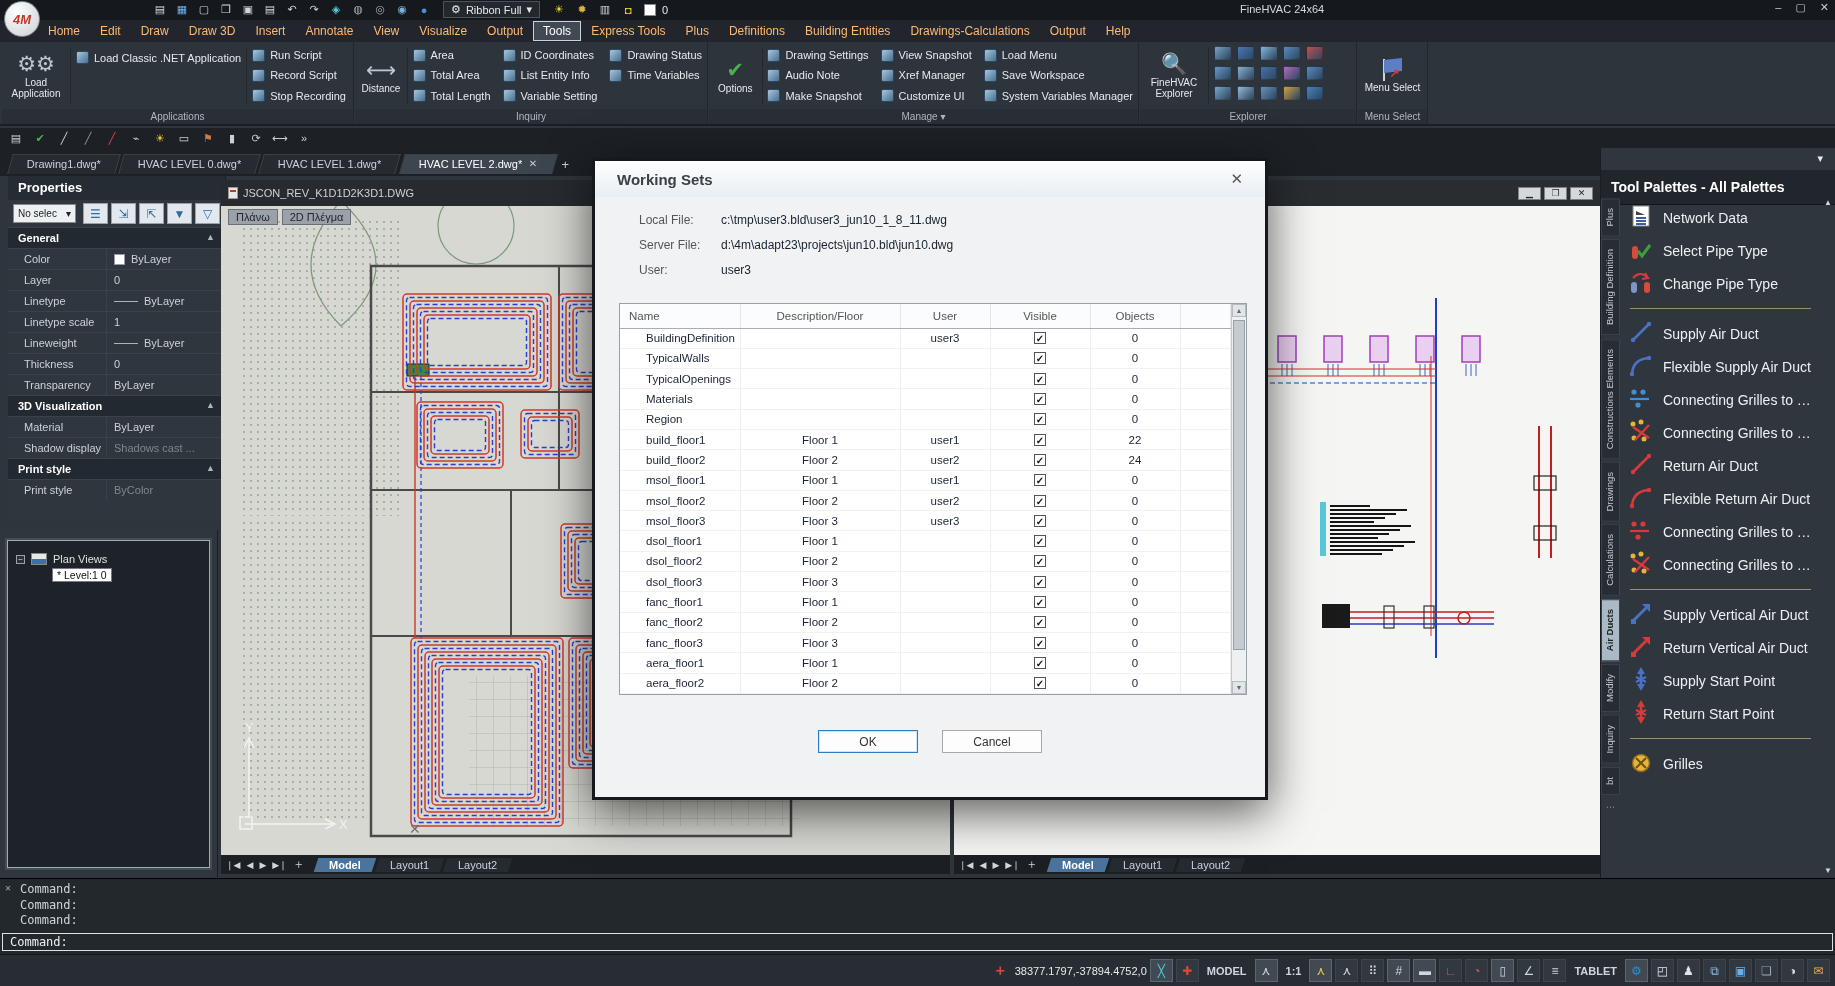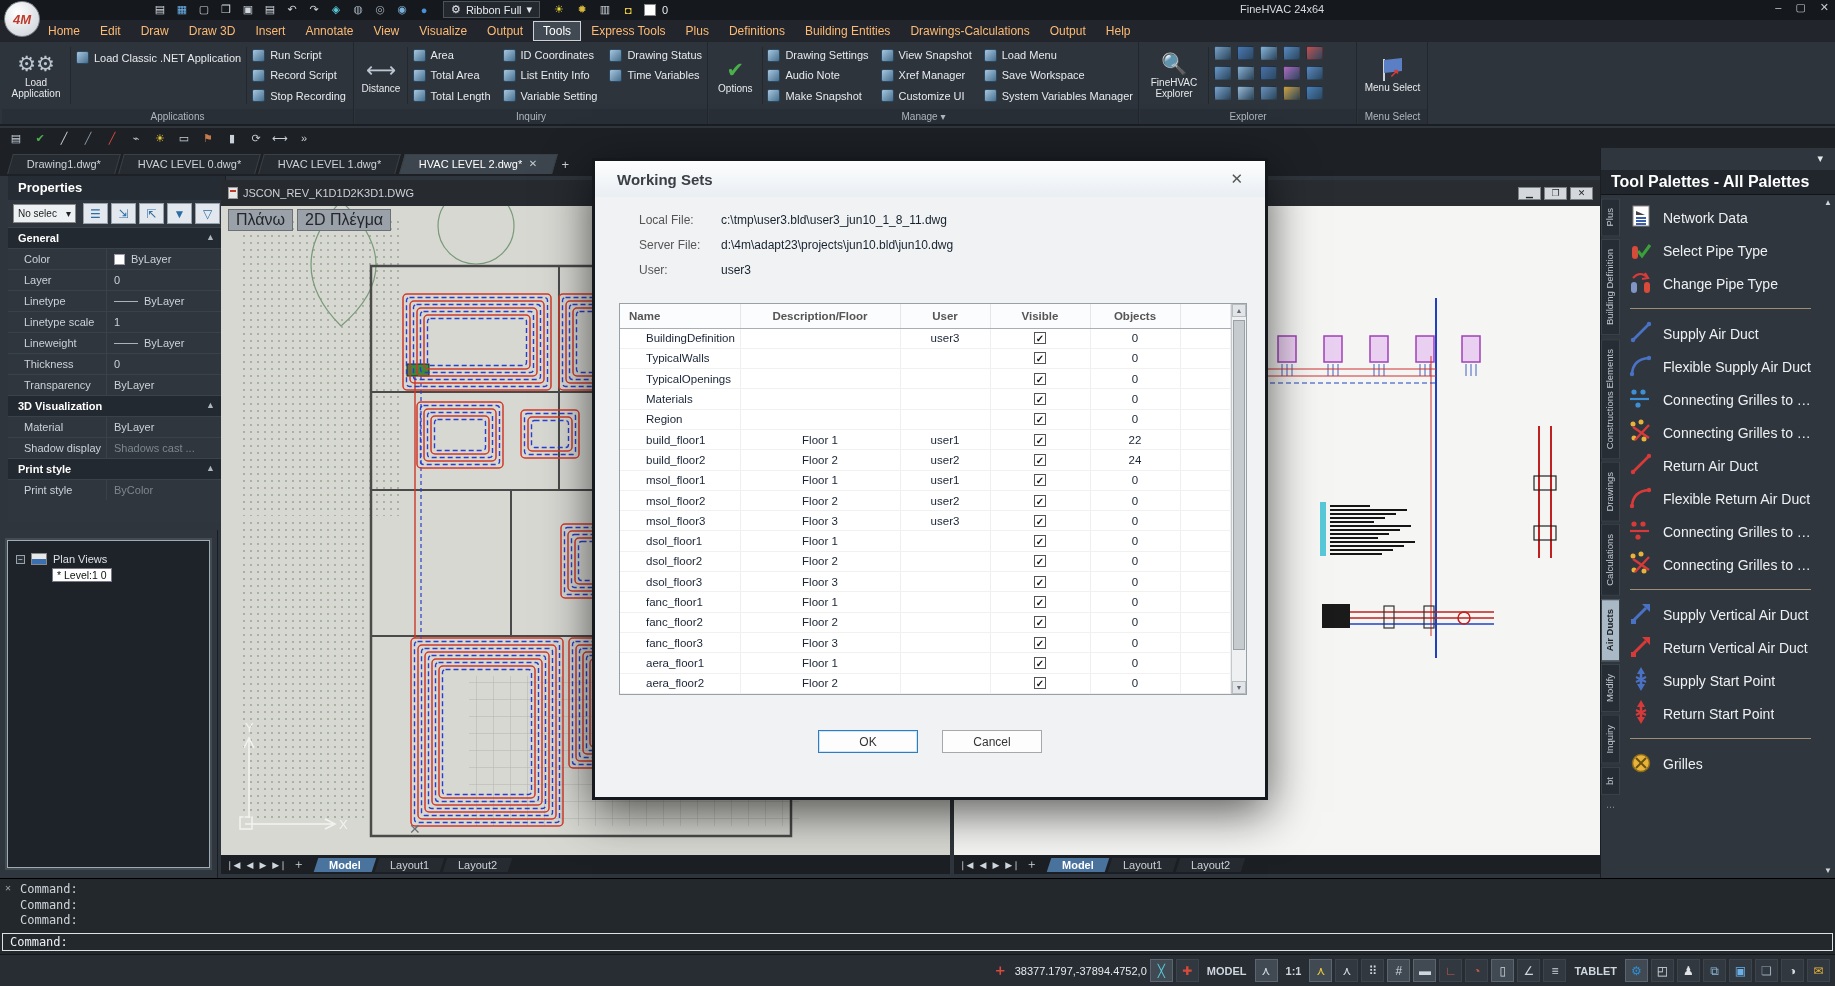--- a/index.html
+++ b/index.html
@@ -76,41 +76,41 @@
 
 
 .vp{position:absolute;top:180px;height:694px;overflow:hidden}
 #vpL{left:221px;width:729px;background:#d8d8d3}
 #vpR{left:954px;width:646px;background:#f5f6f3}
 .vp-band{position:absolute;top:0;left:0;width:100%;height:26px;background:rgba(28,32,37,.94);display:flex;align-items:center;padding:0 7px;gap:7px;z-index:5}
 .vp-title{font-size:11px;color:#ccd2d8;display:flex;align-items:center;gap:5px}
 .docico{width:10px;height:12px;background:#e8e8e8;border:1px solid #999;position:relative}
 .docico::after{content:"";position:absolute;left:1px;top:2px;width:6px;height:2px;background:#c03a2a}
 .chips{position:absolute;top:29px;left:7px;display:flex;gap:4px;z-index:5}
-.chip{background:#9aa1a8;color:#23272b;font-size:16px;padding:1px 7px;border:1px solid #6a7176}
+.chip{background:#9aa1a8;color:#23272b;font-size:11px;padding:1px 7px;border:1px solid #6a7176}
 .vp-tabs{position:absolute;bottom:0;left:0;width:100%;height:19px;background:#1c2025;display:flex;align-items:center;gap:3px;padding:0 5px;z-index:6}
 .nav{color:#cfd6dd;font-size:9px;display:flex;gap:6px;margin-right:8px;align-items:center}
 .ltab{padding:1px 13px;transform:skewX(-18deg);background:#262b31;color:#ccd2d8;font-size:11px}
 .ltab>span{display:inline-block;transform:skewX(18deg)}
 .ltab.active{background:#4a749e;color:#fff;font-weight:bold}
 .vpsvg{position:absolute;top:26px;left:0}
 .vpctl{margin-left:auto;display:flex;gap:3px}
 .vpc{width:23px;height:13px;background:#d4d8dc;color:#23272b;font-size:9px;display:flex;align-items:center;justify-content:center;border:1px solid #7a8288}
 
 
 .dialog{position:absolute;left:592px;top:158px;width:676px;height:642px;background:#f1f2f4;border:3px solid #15181c;box-shadow:0 12px 44px rgba(0,0,0,.65);z-index:100;color:#222;font-size:12px}
 .dlg-title{height:36px;background:linear-gradient(#fdfefe,#e9eef3);display:flex;align-items:center;padding:0 22px;font-size:15px;font-weight:bold;color:#3a4046}
 .dlg-close{margin-left:auto;color:#555;font-size:15px;font-weight:normal}
 .dlg-fields{padding:16px 24px 0 44px}
 .f-row{display:flex;margin-bottom:11px}
 .f-label{width:82px;color:#555}
 .f-value{color:#16222e}
 .dlg-tablewrap{position:absolute;left:24px;top:142px;width:628px;height:392px;background:#fff;border:1px solid #98a0a8;display:flex}
 .wtable{flex:1;border-collapse:collapse;table-layout:fixed;font-size:11.5px}
-.wtable th{font-weight:bold;color:#555;height:24px;border-bottom:1px solid #a8aeb4;border-right:1px solid #e6e6e6;background:#fbfcfd;text-align:center}
+.wtable th{font-weight:normal;color:#555;height:24px;border-bottom:1px solid #a8aeb4;border-right:1px solid #e6e6e6;background:#fbfcfd;text-align:center}
 .wtable th.l{text-align:left;padding-left:9px}
 .wtable td{height:19px;border-right:1px solid #efefef;border-bottom:1px solid #f1f1f1;color:#1a2436;text-align:center;white-space:nowrap;overflow:hidden}
 .wtable td.l{text-align:left;padding-left:26px}
 .cb{display:inline-block;width:12px;height:12px;border:1px solid #555;background:#fff;font-size:10px;line-height:11px;color:#111;font-weight:bold}
 .scrollcol{width:15px;background:#eef0f2;border-left:1px solid #c4c8cc;position:relative;font-size:7px;color:#667}
 .sc-b{position:absolute;left:0;width:14px;height:13px;display:flex;align-items:center;justify-content:center;background:#e2e5e8;border:1px solid #b8bcc0}
 .sc-thumb{position:absolute;left:1px;top:16px;width:12px;height:330px;background:#c6cbd0;border:1px solid #9aa0a6}
 .dlg-buttons{position:absolute;left:0;bottom:44px;width:100%;display:flex;justify-content:center;gap:24px}
 .btn{width:100px;height:23px;background:#fdfdfd;border:1px solid #a8a8a8;font-size:12px;color:#333;display:flex;align-items:center;justify-content:center}
 .btn.primary{border:1px solid #2e7cc4;box-shadow:inset 0 0 0 1px #cfe4f5}
@@ -125,21 +125,21 @@
 .status{position:absolute;left:0;top:954px;width:100%;height:32px;background:#272d33;border-top:1px solid #14181c;display:flex;align-items:center;justify-content:flex-end;padding-right:5px;gap:3px;font-size:11px;z-index:41}
 .coord-cross{color:#d84a3a;font-size:15px;font-weight:bold;margin-right:4px}
 .coords{color:#e6eaee;margin-right:0}
 .si{min-width:23px;height:23px;background:#31383f;border:1px solid #3c444c;display:flex;align-items:center;justify-content:center;font-size:12px;color:#cfd6dd;padding:0 2px}
 .si.boxed{background:#414a53;border-color:#5c6670}
 .stext{color:#cfd6dd;padding:0 5px;font-weight:bold}
 
 
 .palettes{position:absolute;left:1600px;top:148px;width:235px;height:730px;background:#2f363d;border-left:1px solid #1a1e22;z-index:30}
 .pal-chevron{position:absolute;right:12px;top:4px;color:#e6eaee;font-size:11px}
-.pal-h{position:absolute;left:0;top:22px;width:100%;height:25px;background:#21262c;color:#fff;font-weight:bold;font-size:16px;display:flex;align-items:center;padding:0 10px;border-bottom:1px solid #11151a}
+.pal-h{position:absolute;left:0;top:22px;width:100%;height:35px;background:#21262c;color:#fff;font-weight:bold;font-size:14px;display:flex;align-items:center;padding:0 10px;border-bottom:1px solid #11151a}
 .pal-body{position:absolute;left:0;top:47px;bottom:0;width:100%;display:flex}
 .pal-tabs{width:19px;display:flex;flex-direction:column;gap:3px;padding-top:3px}
 .ptab{writing-mode:vertical-rl;transform:rotate(180deg);background:#272d34;color:#c2c9d0;font-size:9.5px;padding:9px 2px;border:1px solid #3a424a;text-align:center;white-space:nowrap}
 .ptab.active{background:#a9bac6;color:#1c2126;font-weight:bold}
 .pal-grip{color:#9aa2aa;font-size:9px;text-align:center;margin-top:4px}
 .pal-items{flex:1;padding:6px 2px 0 8px;display:flex;flex-direction:column;overflow:hidden}
 .pitem{display:flex;align-items:center;gap:9px;height:33px;color:#eef1f4;font-size:14px;flex:none}
 .pitem .plabel{white-space:nowrap;overflow:hidden;text-overflow:ellipsis}
 .pdiv{height:1px;background:#9a8f73;margin:8px 8px 8px 2px;flex:none}
 .pal-scroll{width:14px;display:flex;flex-direction:column;justify-content:space-between;align-items:center;color:#cfd6dd;font-size:8px;padding:3px 0}

